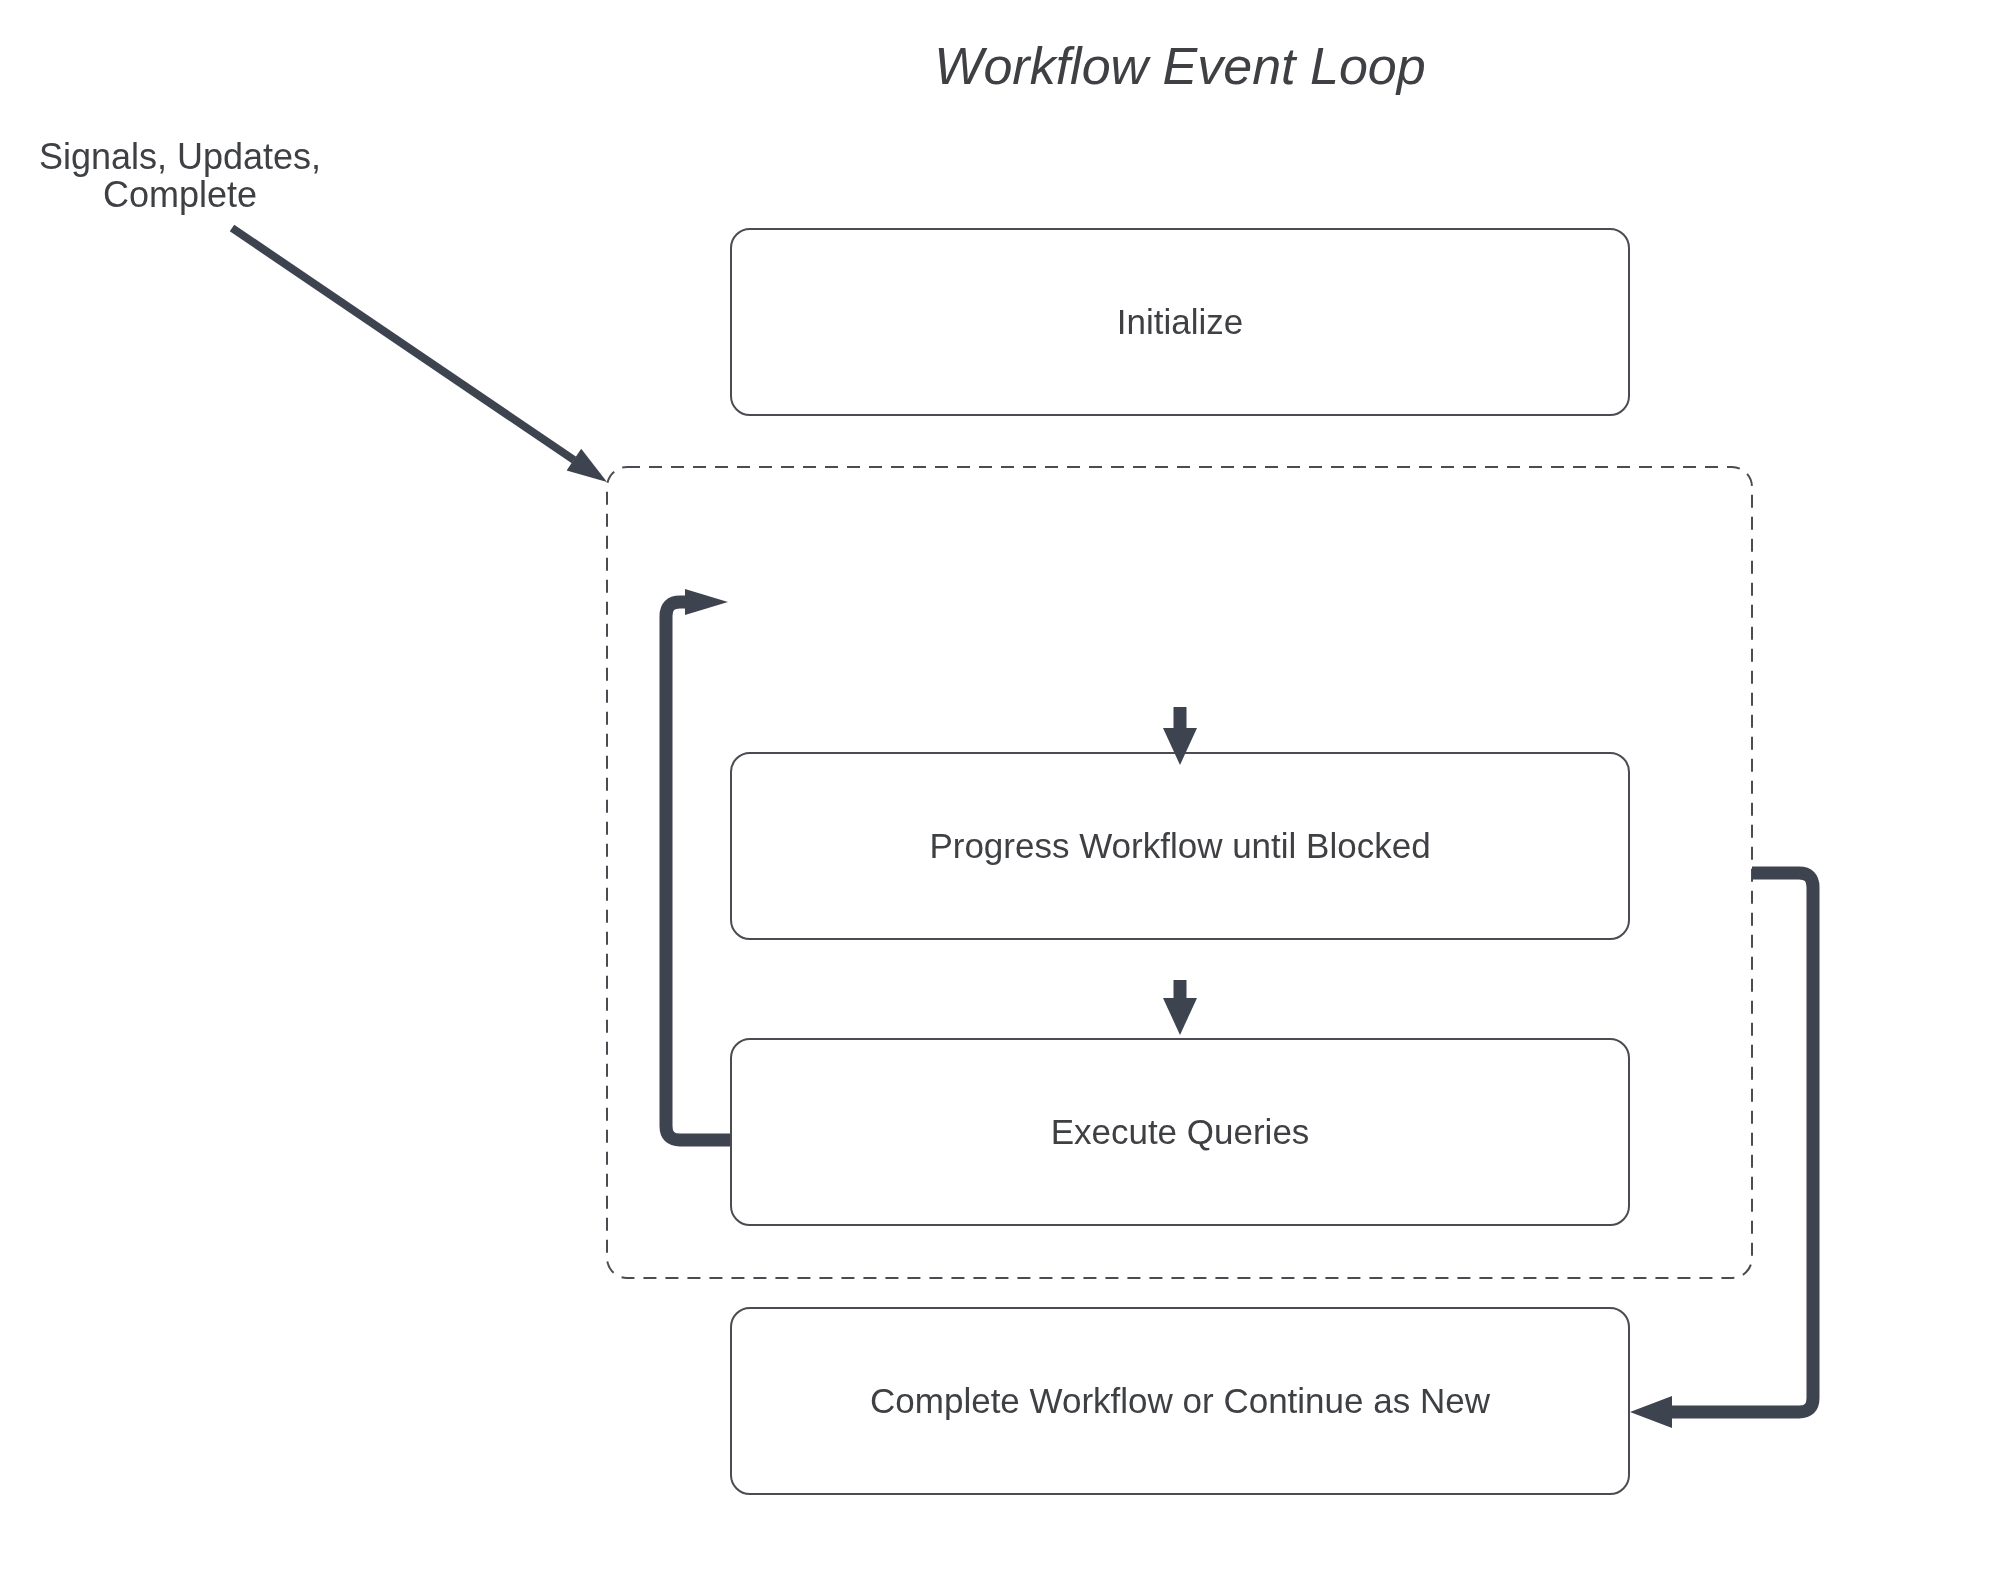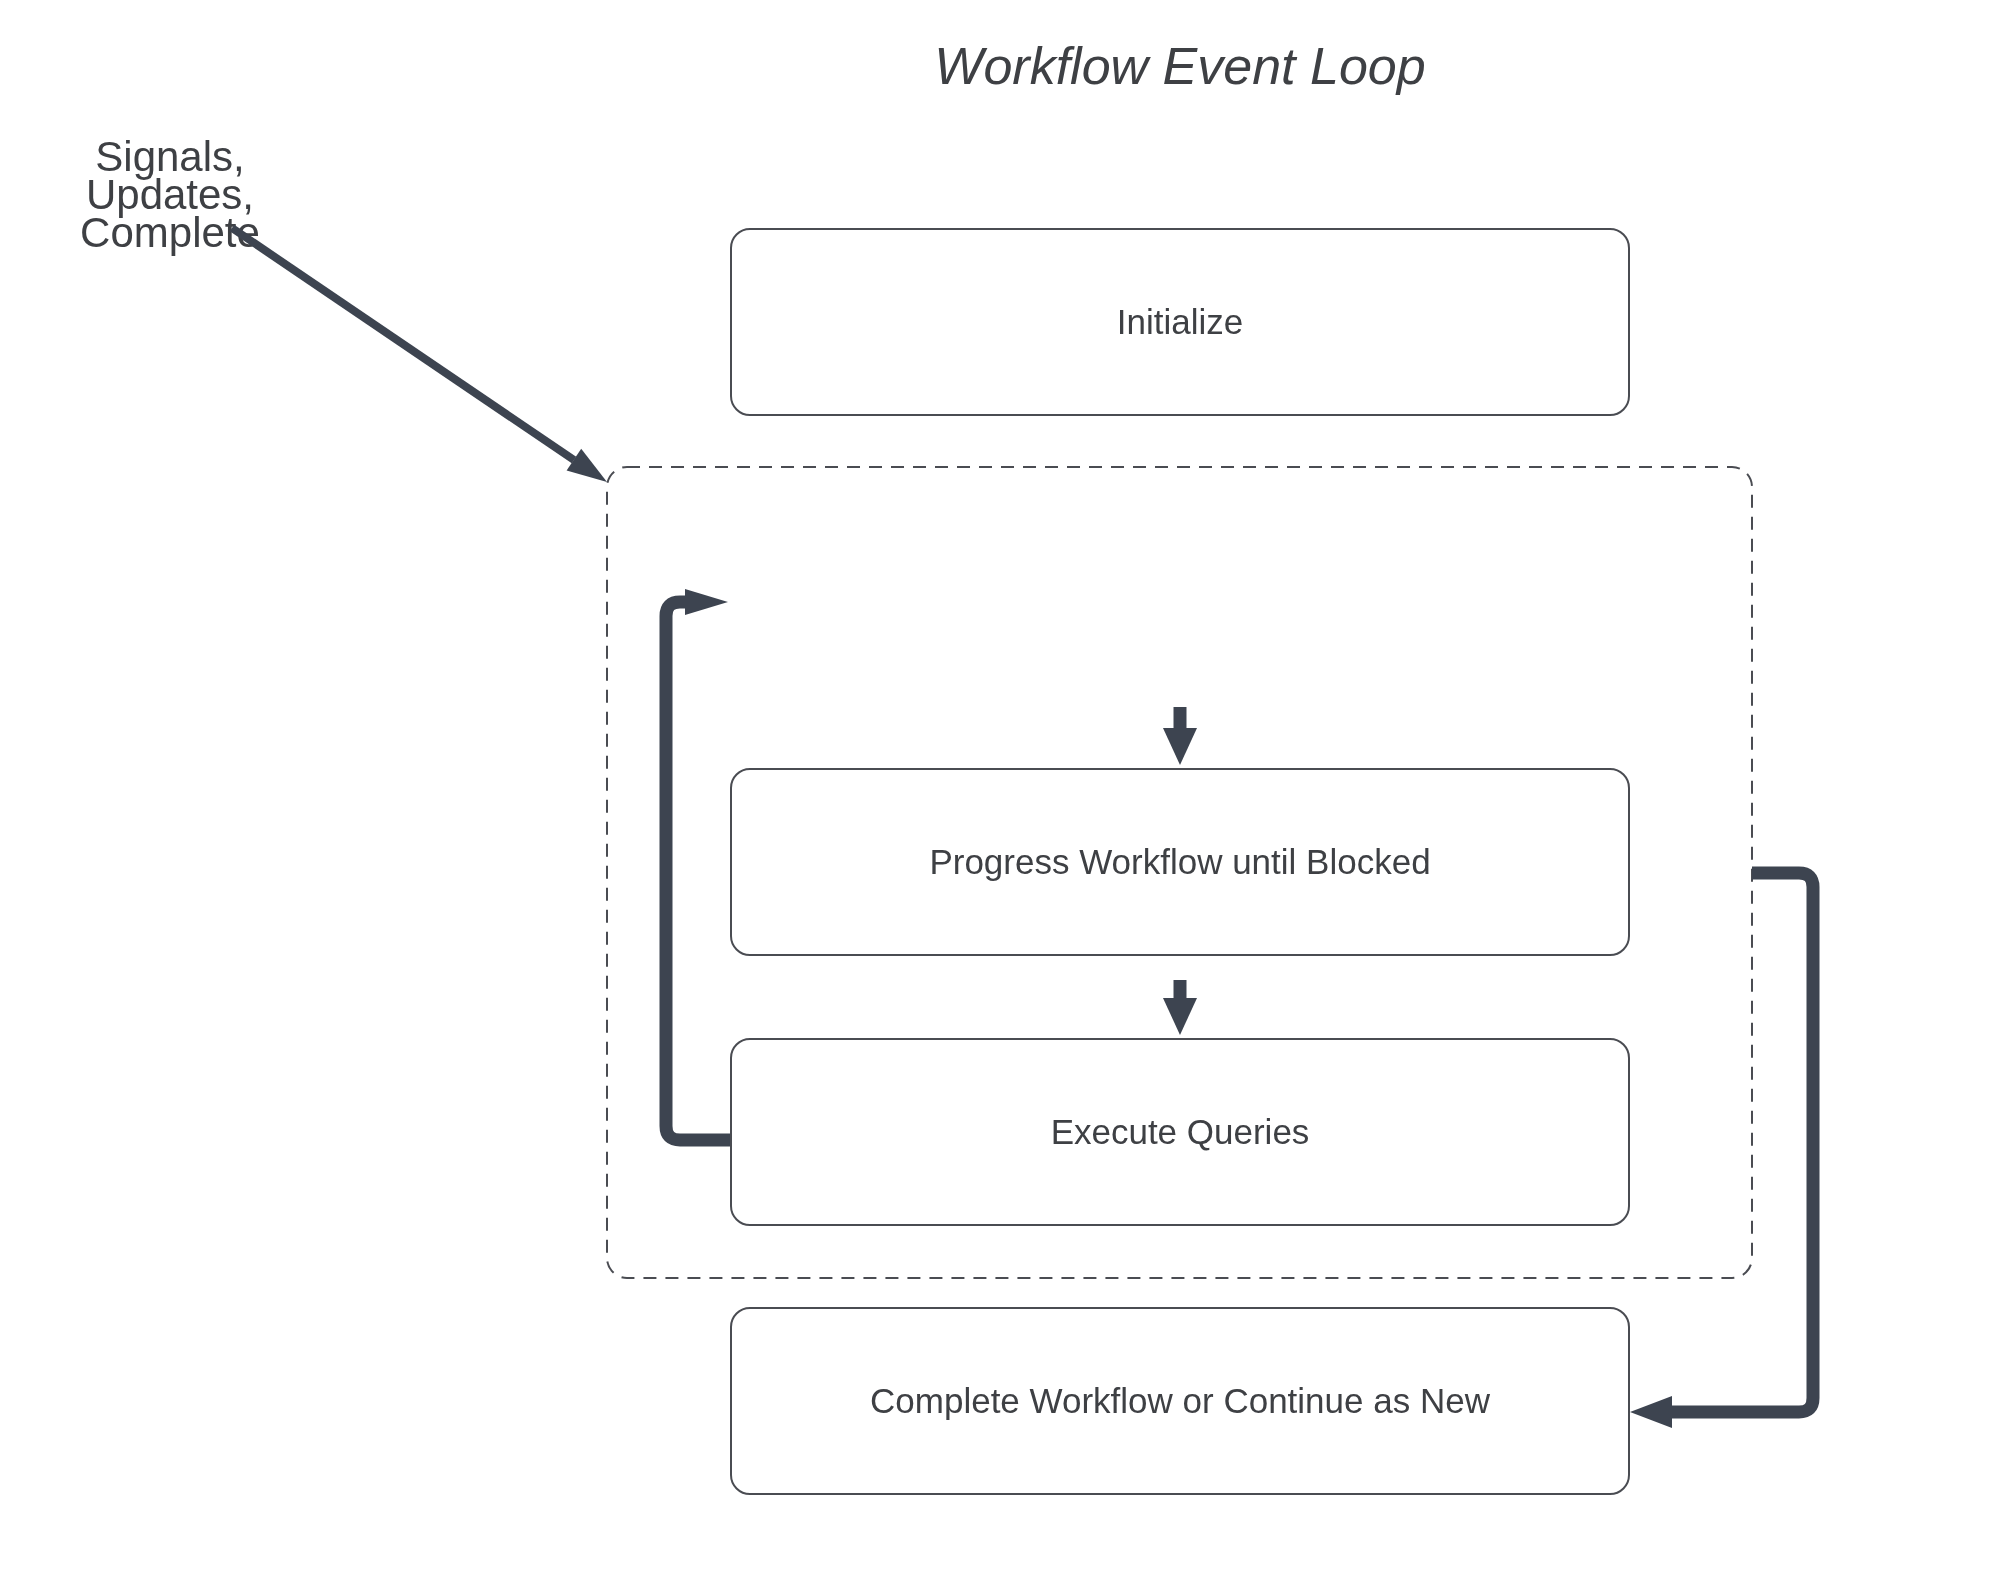--- a/index.html
+++ b/index.html
@@ -20,25 +20,25 @@
     left: 1180px;
     top: 36px;
     transform: translateX(-50%);
     font-size: 52px;
     font-style: italic;
     color: var(--text, #3e4044);
     white-space: nowrap;
   }
   .ext-label {
     position: absolute;
-    left: 25px;
+    left: 35px;
     top: 138px;
     width: 290px;
     text-align: center;
-    font-size: 42px;
+    font-size: 36px;
     line-height: 38px;
     color: var(--text, #3e4044);
   }
   .ext-label span { display: block; }
   .node {
     position: absolute;
     left: 730px;
     width: 900px;
     height: 188px;
     box-sizing: border-box;
@@ -51,21 +51,21 @@
     z-index: 1;
   }
   .node .node-label {
     font-size: 35px;
     color: var(--text, #3e4044);
     text-align: center;
     padding: 0 20px;
   }
   #node-initialize        { top: 228px; }
   #node-progress-signals  { top: 495px; }
-  #node-progress-workflow { top: 768px; }
+  #node-progress-workflow { top: 752px; }
   #node-execute-queries   { top: 1038px; }
   #node-complete-workflow { top: 1307px; }
   .edge-layer {
     position: absolute;
     left: 0; top: 0;
     width: 2006px;
     height: 1576px;
     z-index: 2;
     pointer-events: none;
   }

